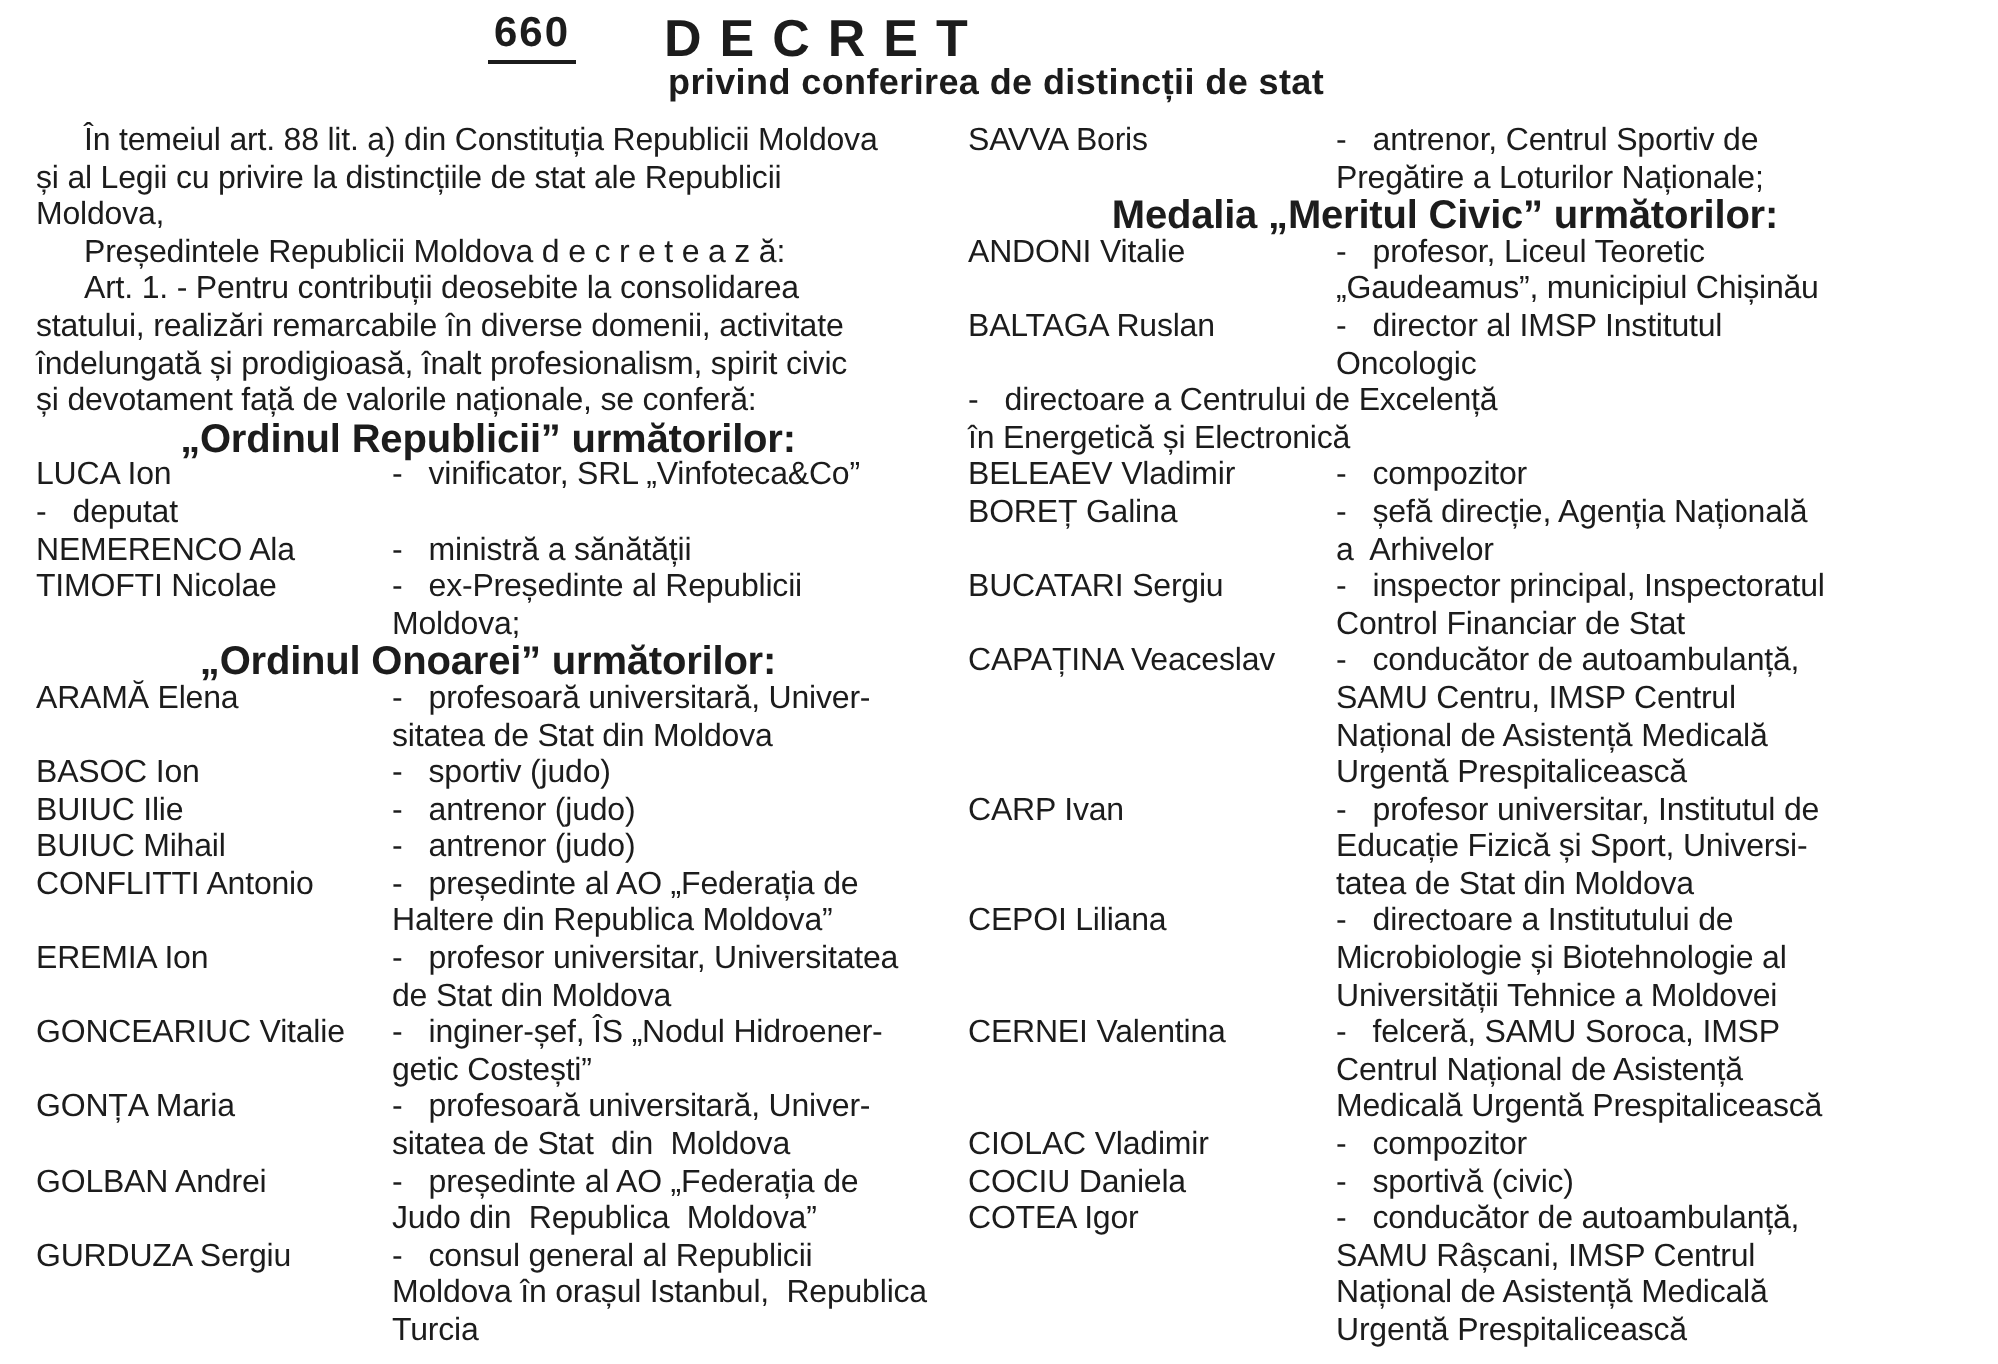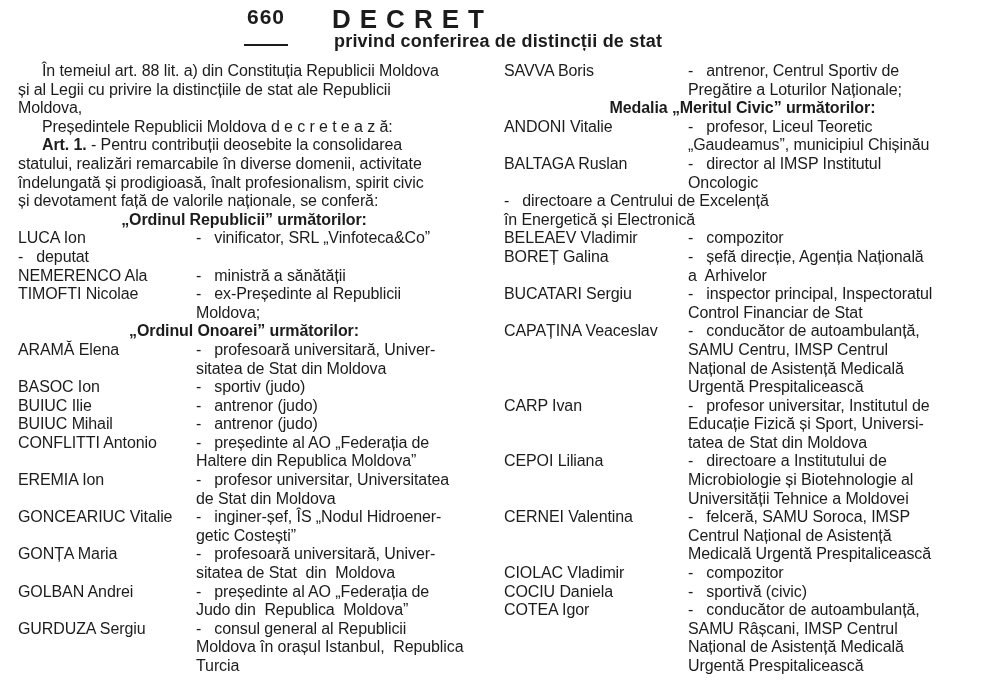--- a/index.html
+++ b/index.html
@@ -10,47 +10,47 @@
     font-family: "Liberation Sans", sans-serif;
     overflow: hidden;
   }
   .page { position: relative; width: 999px; height: 682px; }
 
   
   .hdr { position: relative; height: 58px; }
   .decree-num {
     position: absolute; left: 244px; top: 5px;
     font-size: 21px; font-weight: bold;
-    border-bottom: 2px solid #1c1c1c; padding: 0 3px 15px 3px;
+    border-bottom: 2px solid #1c1c1c; padding: 0 3px 1px 3px;
     letter-spacing: 1px;
   }
   .decree-main {
     position: absolute; left: 332px; top: 4px;
     font-size: 26px; font-weight: bold; letter-spacing: 9px;
   }
   .decree-sub {
     position: absolute; left: 334px; top: 31px;
     font-size: 18px; font-weight: bold; letter-spacing: 0.2px;
   }
 
   
   .columns {
-    display: flex; gap: 34px;
+    display: flex; gap: 14px;
     padding: 4px 34px 0 18px;
     font-size: 16px; line-height: 18.6px; letter-spacing: -0.1px;
   }
   .col.left  { width: 452px; flex: none; }
   .col.right { width: 477px; flex: none; }
 
   .para { margin: 0; text-indent: 24px; white-space: pre-wrap; }
-  .para b { font-weight: bold; margin-top: 16px; }
+  .para b { font-weight: normal; margin-top: 16px; }
 
   .sect {
     margin: 0; padding: 0;
-    font-size: 16px; font-weight: bold; text-align: center;
+    font-size: 20px; font-weight: bold; text-align: center;
     line-height: 18.6px;
   }
 
   .entries { margin: 0; }
   .entry { display: flex; align-items: flex-start; }
   .entry .name { flex: none; width: 178px; }
   .col.right .entry .name { width: 184px; }
   .entry .desc { flex: 1; white-space: pre-wrap; overflow-wrap: break-word; }
 </style>
 </head>

